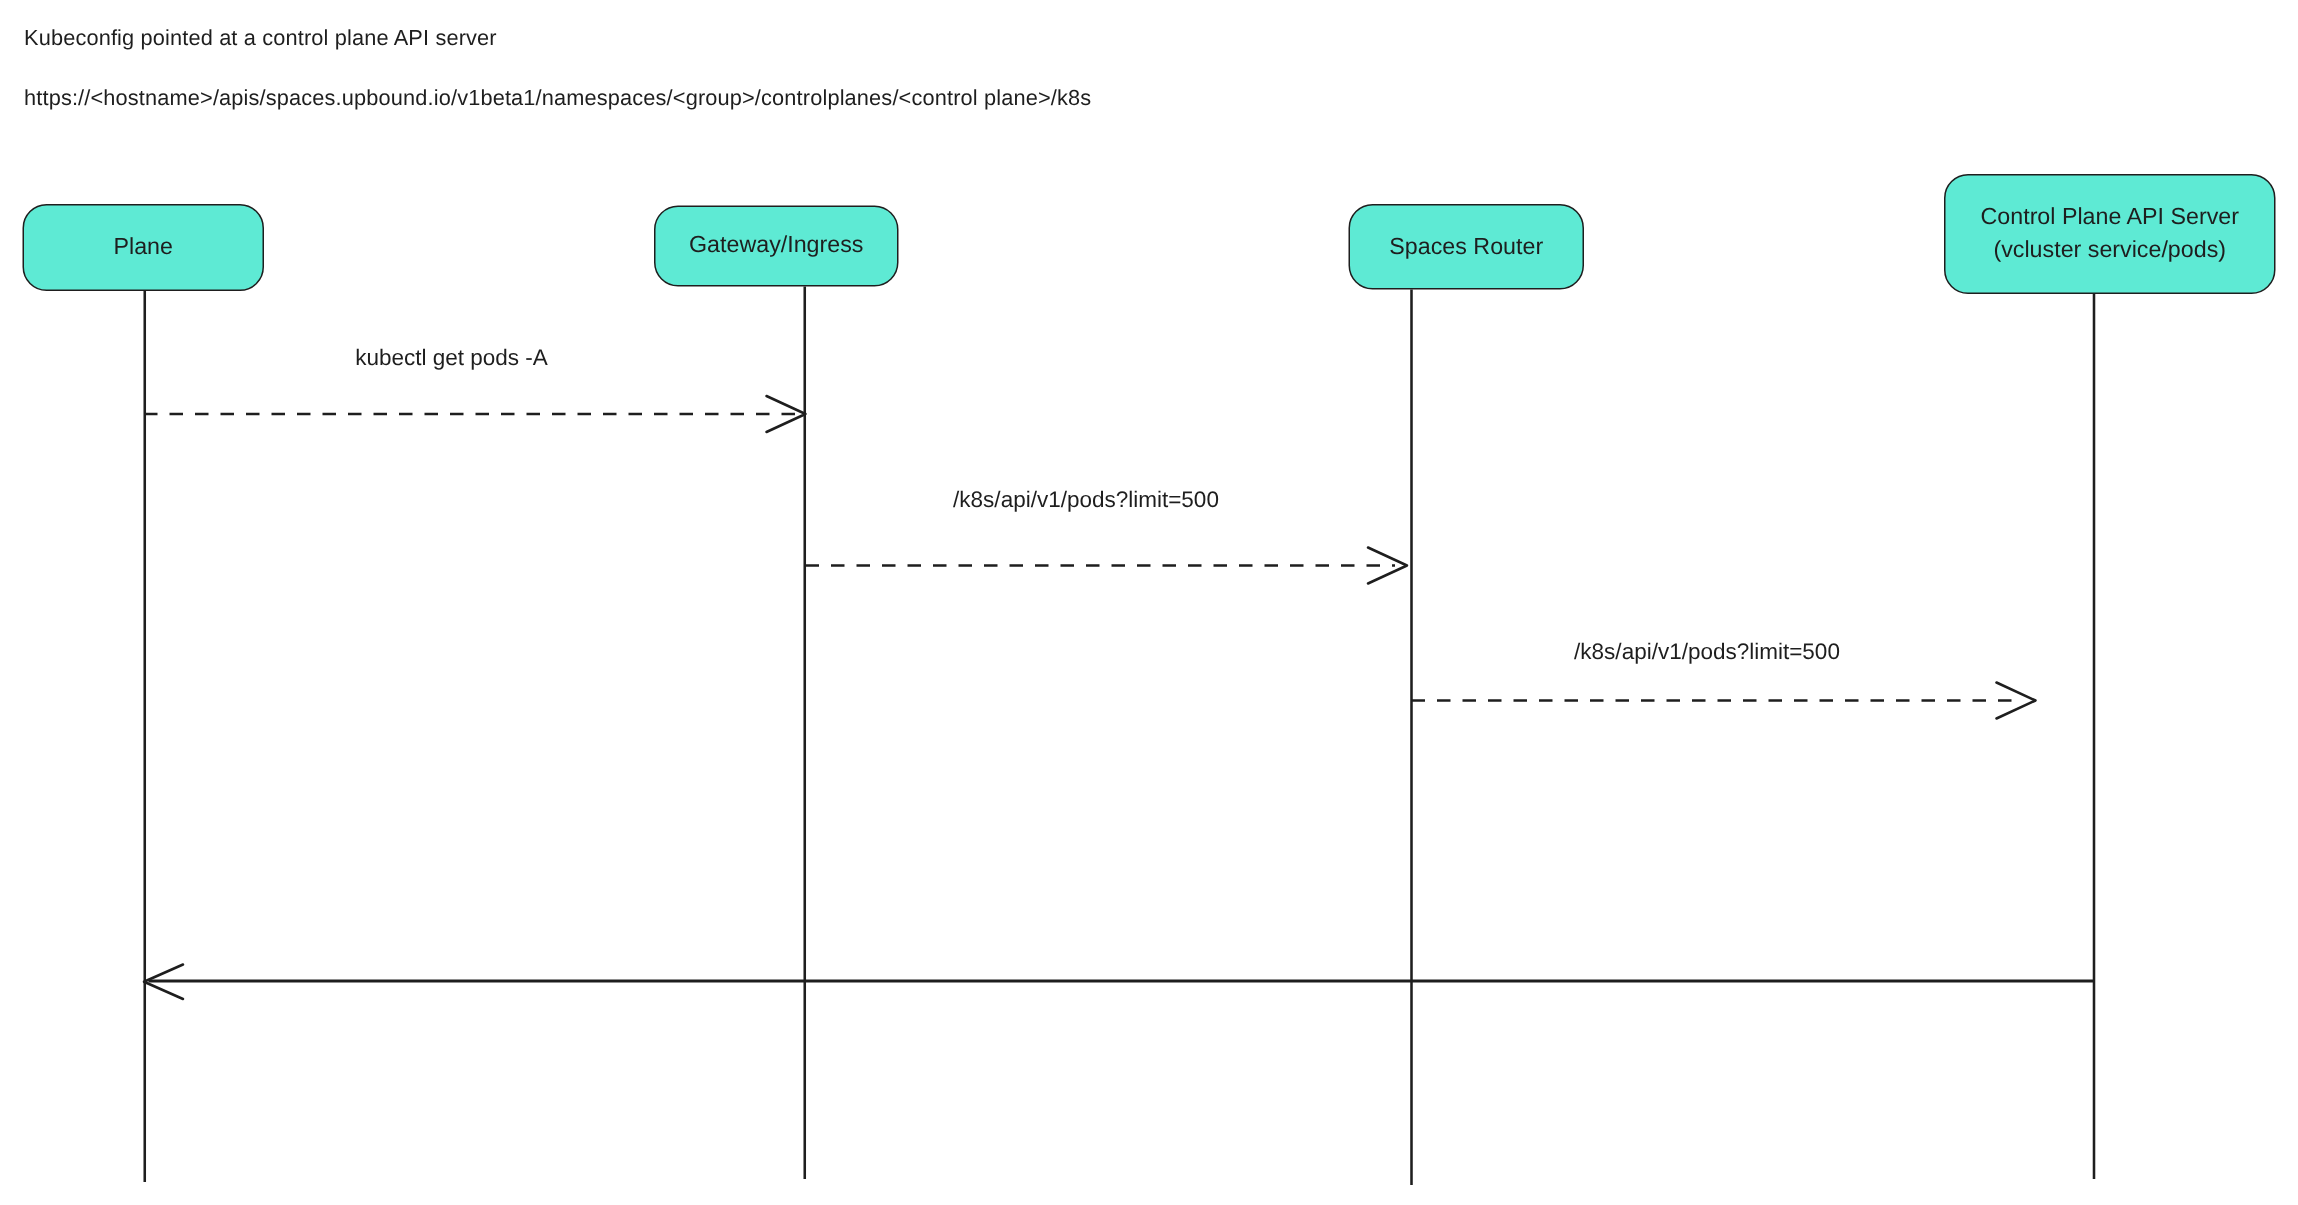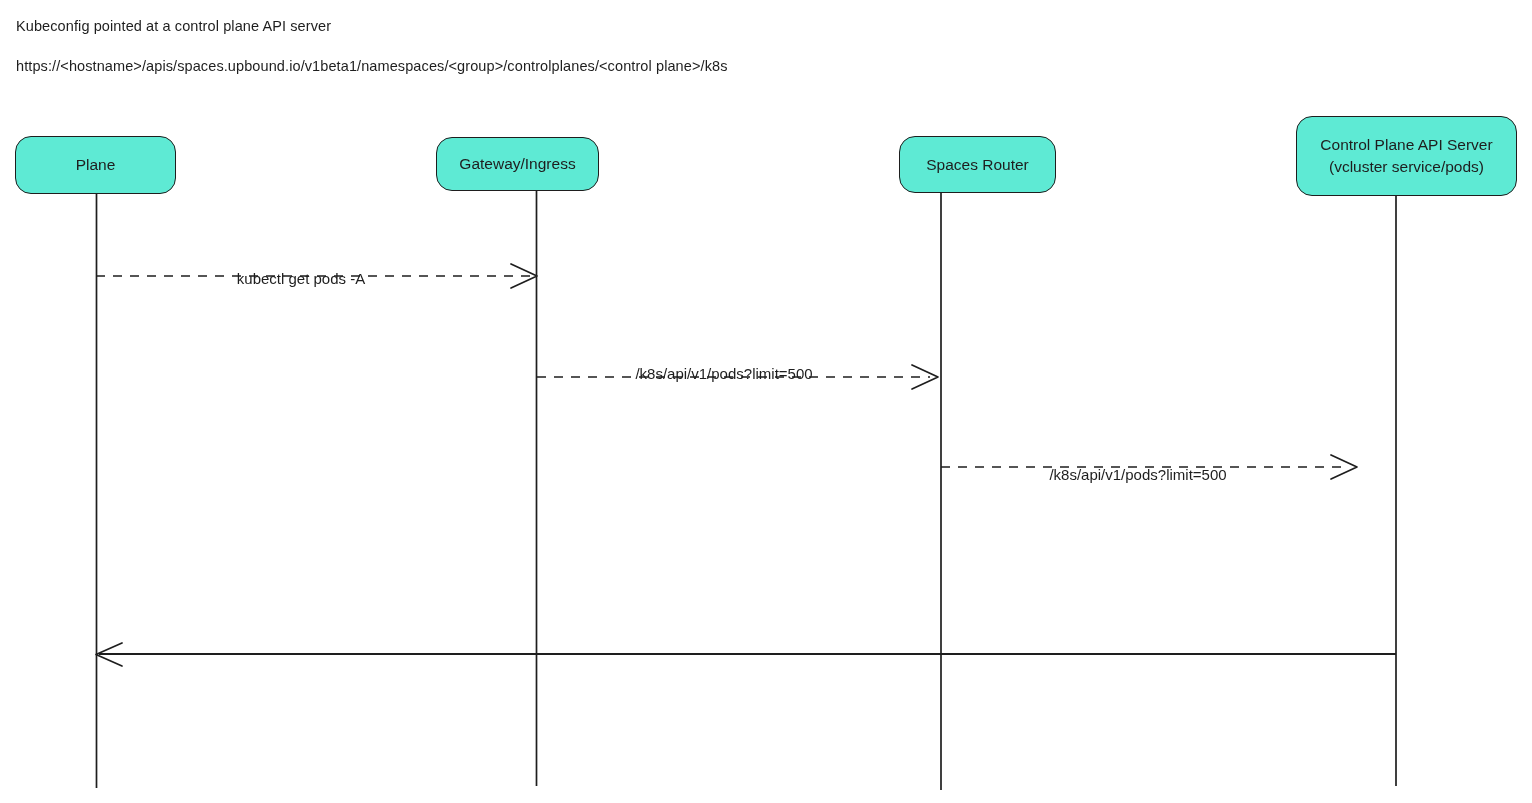--- a/index.html
+++ b/index.html
@@ -49,21 +49,20 @@
   .actor-user     { left: 15px;   top: 136px; width: 161px; height: 58px; }
   .actor-gateway  { left: 436px;  top: 137px; width: 163px; height: 54px; }
   .actor-spaces   { left: 855px;  top: 136px; width: 157px; height: 57px; margin-left: 44px; }
   .actor-control  { left: 1296px; top: 116px; width: 221px; height: 80px; }
   .msg-label {
     position: absolute;
     transform: translateX(-50%);
     font-size: 15px;
     color: #1e1e1e;
     white-space: nowrap;
-    margin-top: 40px;
   }
   .msg-label-1 { left: 301px;  top: 230px; }
   .msg-label-2 { left: 724px;  top: 325px; }
   .msg-label-3 { left: 1138px; top: 426px; }
   .lifeline { stroke: #1e1e1e; stroke-width: 1.7; }
   .msg-line-dashed { stroke: #1e1e1e; stroke-width: 1.7; stroke-dasharray: 9 8; fill: none; }
   .msg-line-solid  { stroke: #1e1e1e; stroke-width: 2.1; fill: none; }
   .arrow-head { stroke: #1e1e1e; stroke-width: 1.7; fill: none; stroke-linejoin: round; stroke-linecap: round; }
 </style>
 </head>

